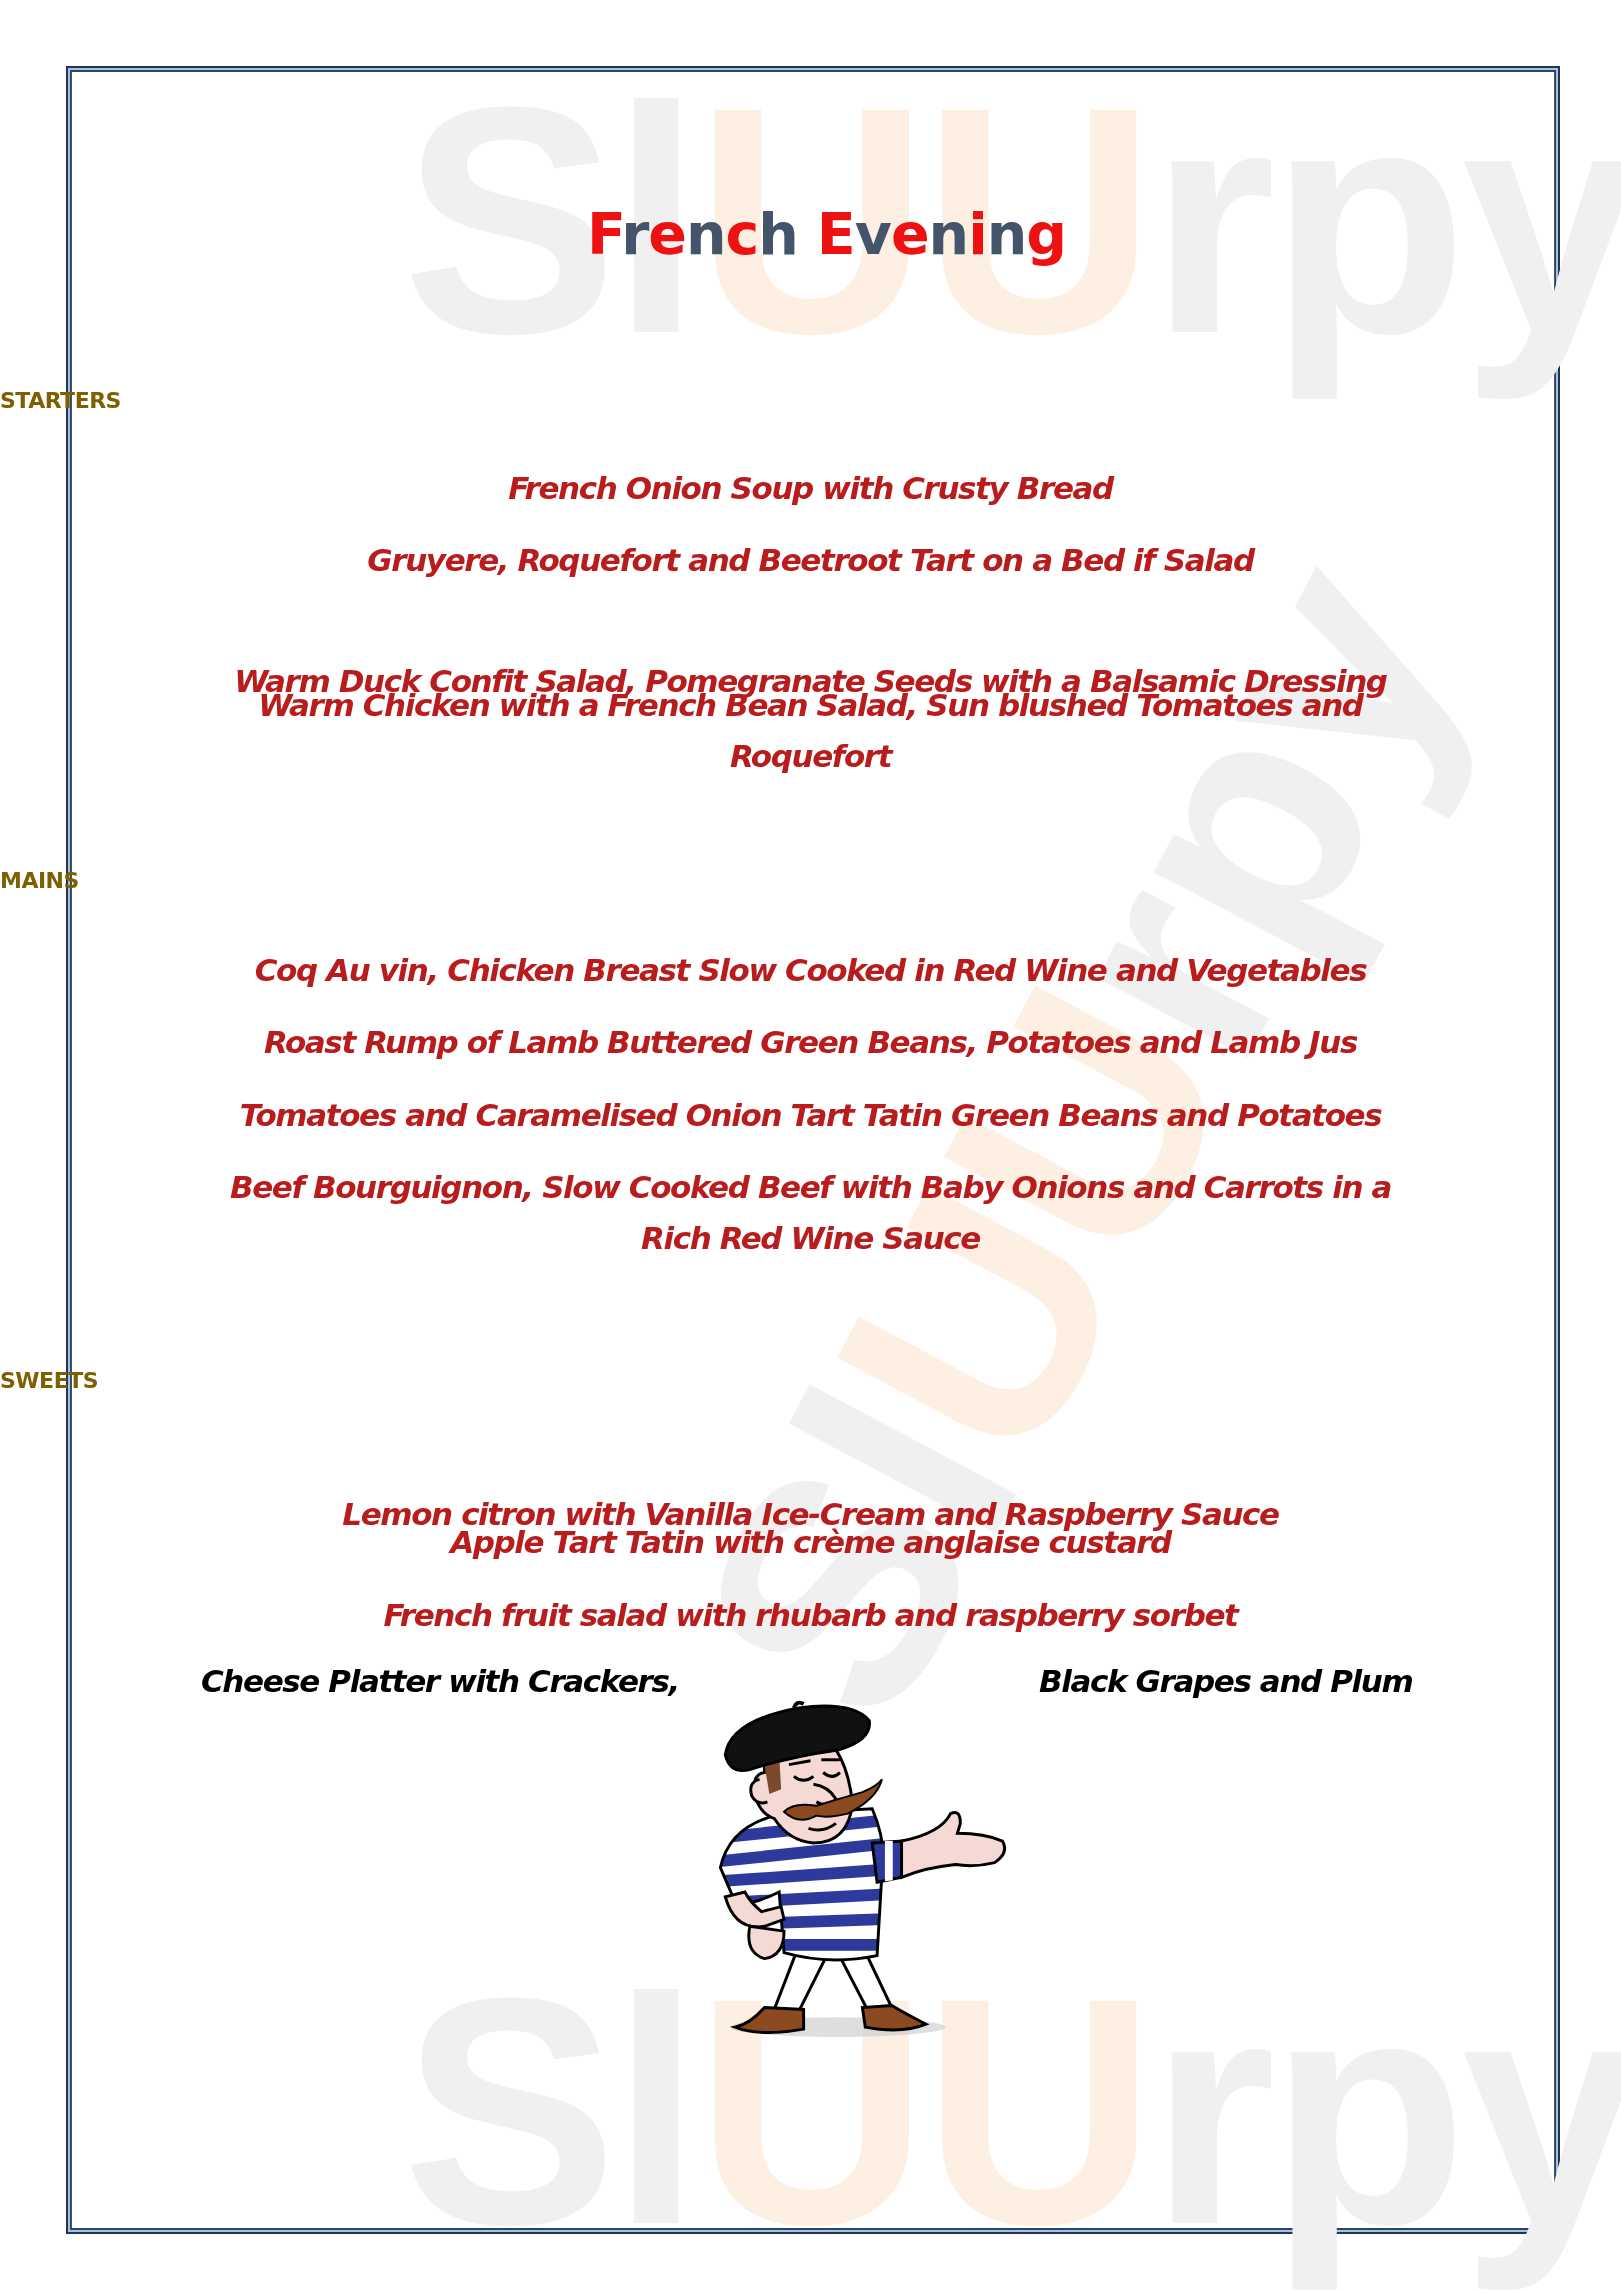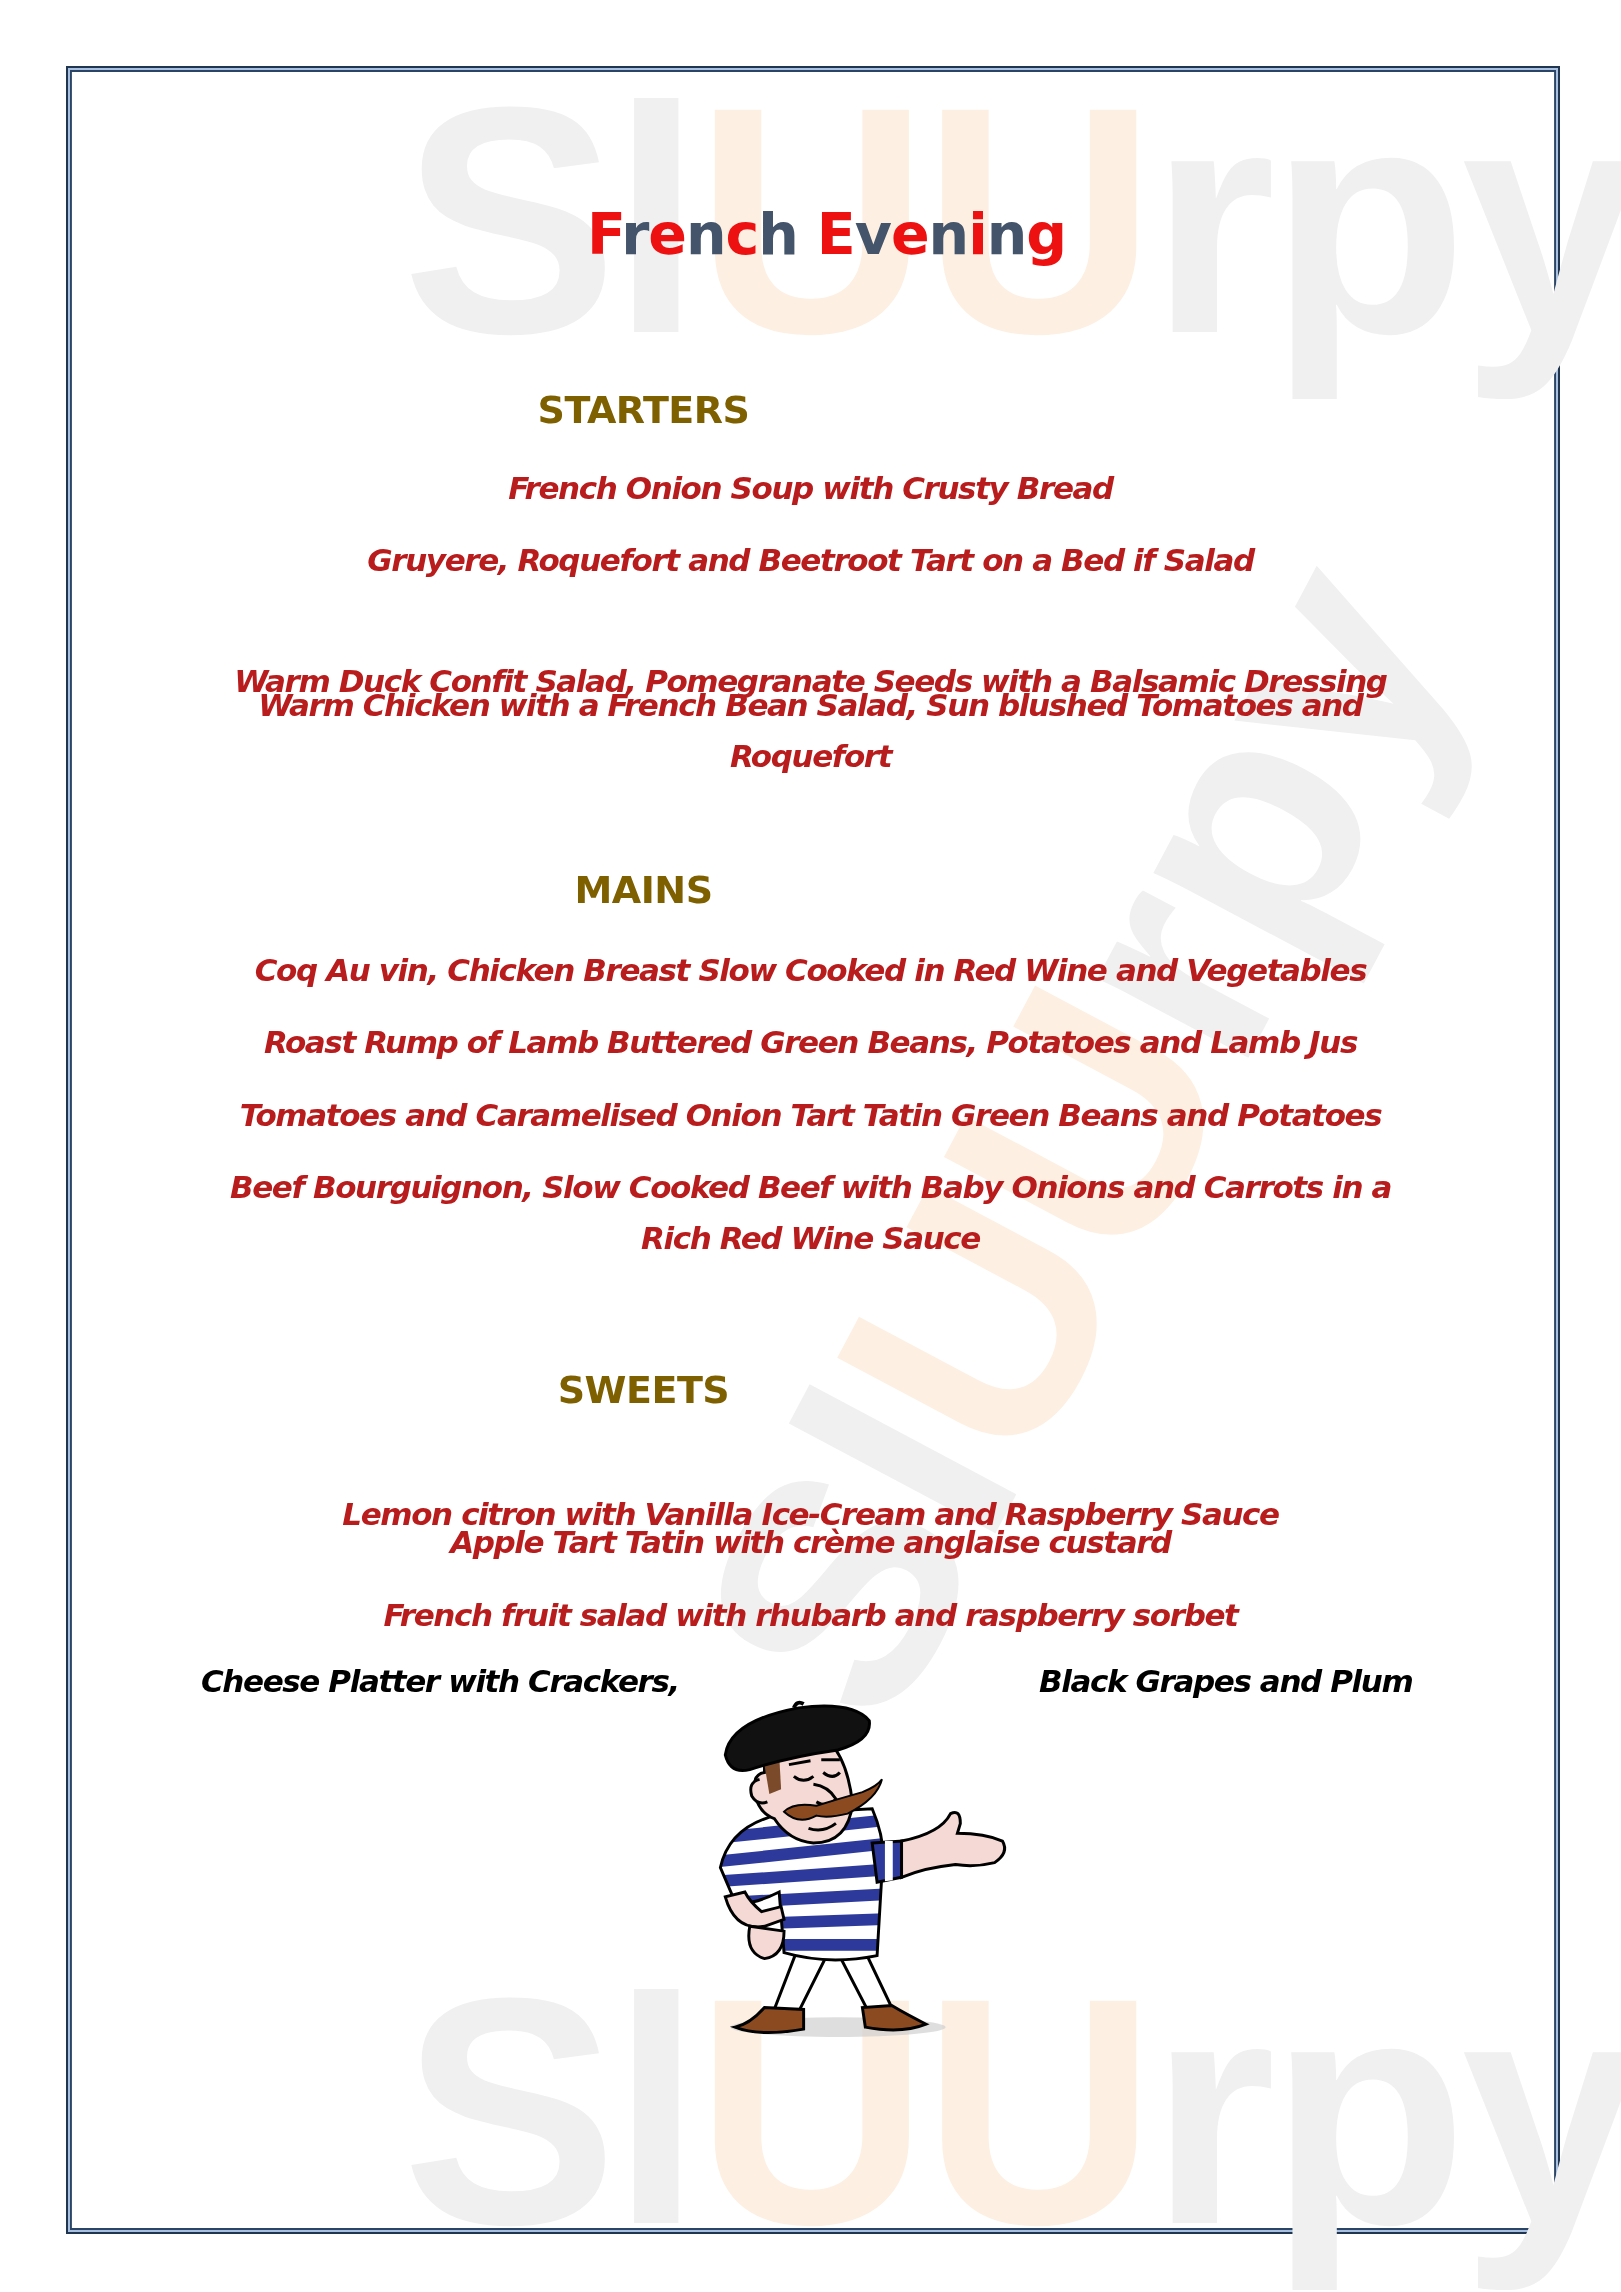--- a/index.html
+++ b/index.html
@@ -21,22 +21,22 @@
   .wm-2 { left: 461px; top: 980px; transform: rotate(-62deg); transform-origin: center; }
   .wm-3 { left: 402px; top: 1950px; }
 
   .content { position: absolute; left: 0; top: 0; width: 1621px; }
 
   .title { position: absolute; top: 201px; left: 0; width: 1621px; text-align: center;
            font-family: "DejaVu Sans", sans-serif; font-weight: bold; font-size: 57px; letter-spacing: -1px; padding-left: 16px; }
   .title .r { color: #ee1111; }
   .title .d { color: #44546a; }
 
-  .section-title { position: absolute; left: 0; width: 1287px; text-align: center;
-                   color: #7f6000; font-weight: bold; font-size: 38px;
+  .section-title { position: absolute; left: 0; width: 1287px; text-align: left;
+                   color: #7f6000; font-weight: bold; font-size: 22px;
                    font-family: "DejaVu Sans", sans-serif; letter-spacing: -0.5px; }
 
   .item { position: absolute; left: 196px; width: 1229px; text-align: center;
           font-style: italic; font-weight: bold; font-size: 31px; color: #b91c1c;
           font-family: "DejaVu Sans", sans-serif; line-height: 51px; letter-spacing: -1.4px; }
 
   .cheese-left { position: absolute; left: 201px; top: 1656px; width: 490px;
           font-style: italic; font-weight: bold; font-size: 31px; color: #000;
           line-height: 51px; letter-spacing: -1.4px; text-align: center; }
   .cheese-right { position: absolute; left: 1039px; top: 1656px;

